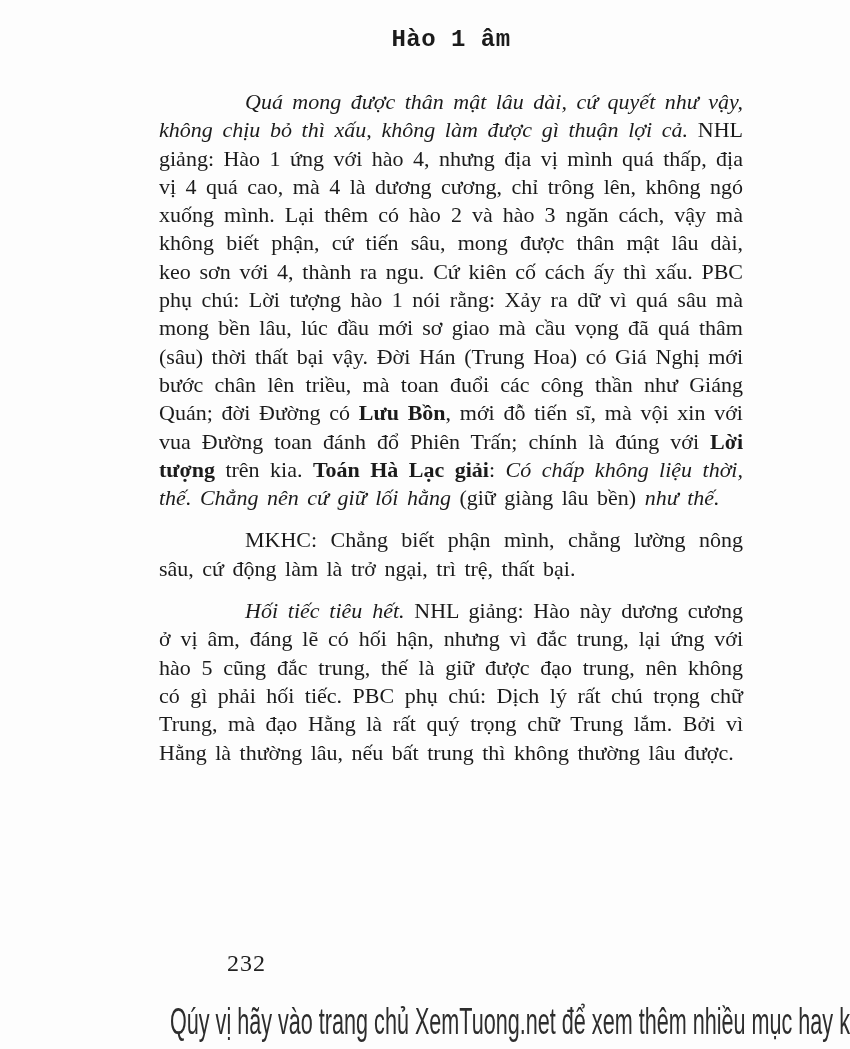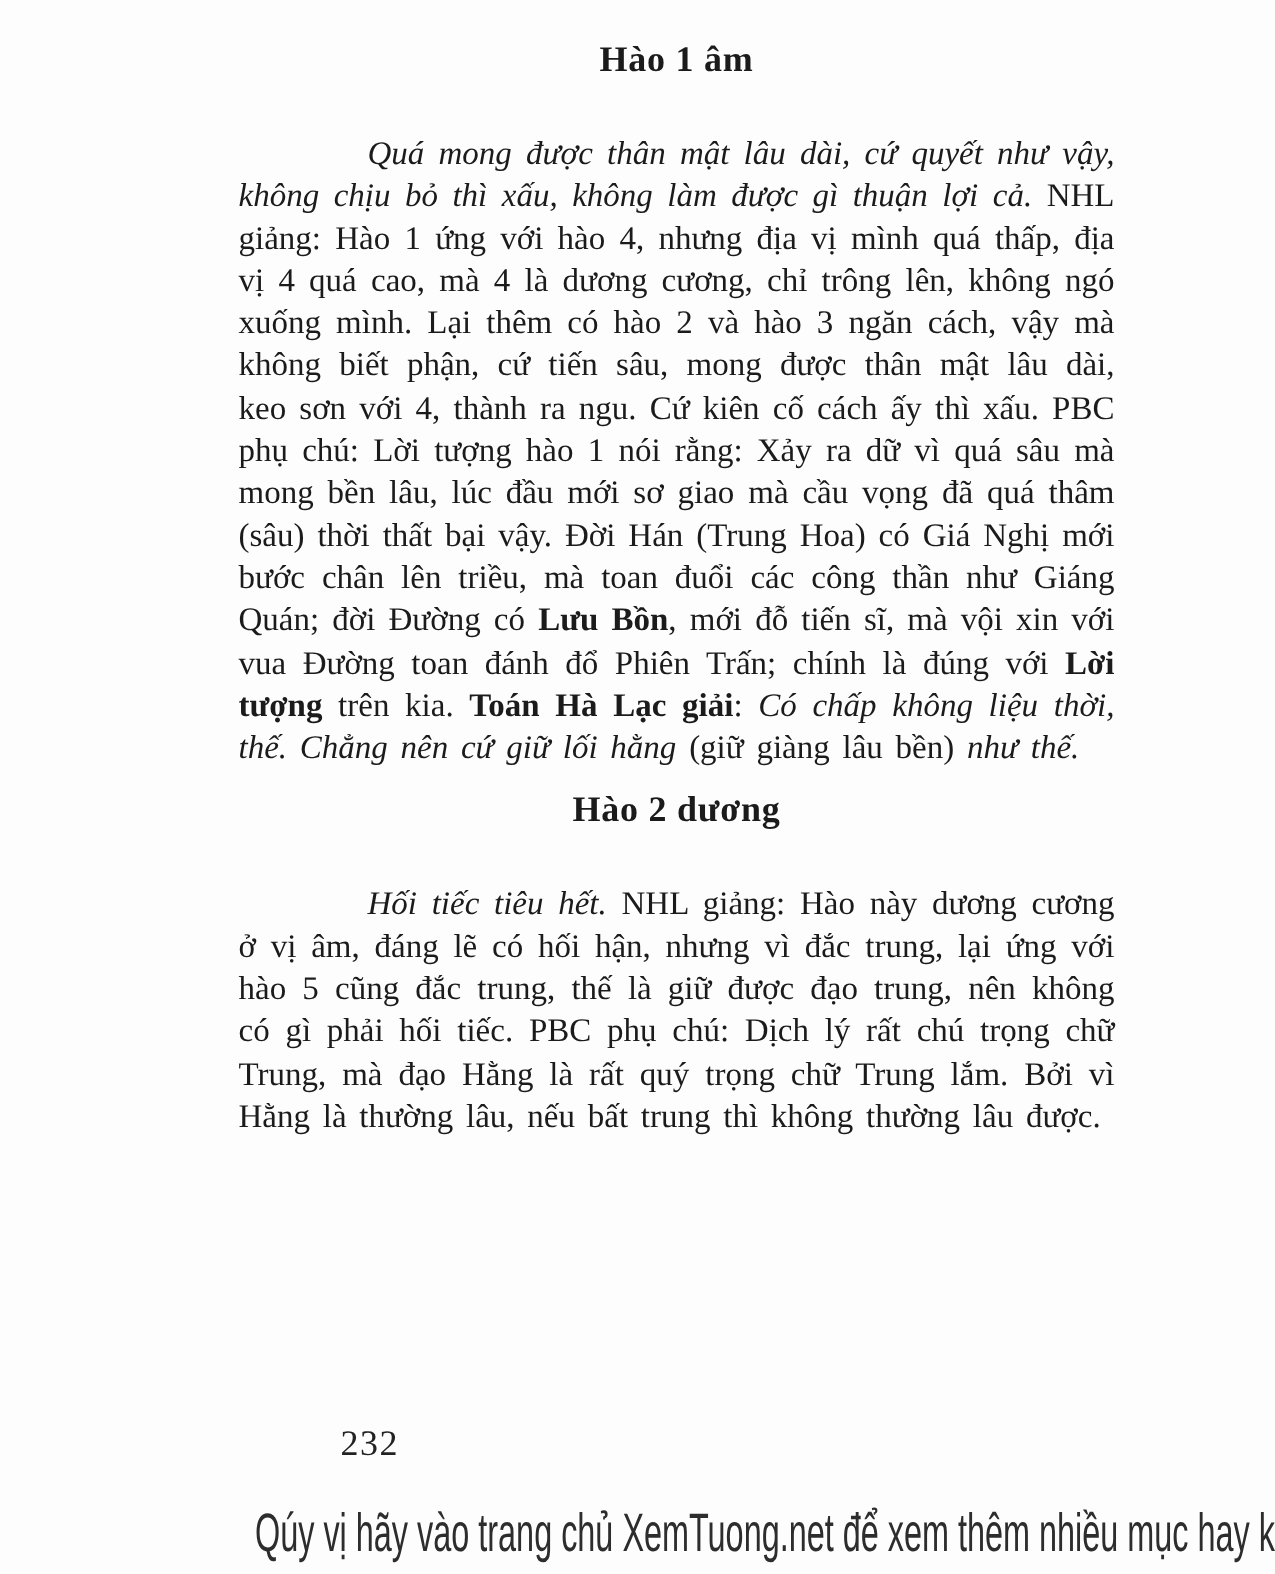--- a/index.html
+++ b/index.html
@@ -29,20 +29,21 @@
     width:612px;
     z-index:2;
   }
   .heading {
     text-align:center;
     font-weight:bold;
     font-size:24px;
     line-height:28px;
     margin:14px 0 34px 0;
     letter-spacing:0.5px;
+    font-family:Liberation Mono, monospace;
   }
   .heading:first-child { margin-top:0; }
   .para {
     margin:14px;
     font-size:22px;
     line-height:28.3px;
     text-align:justify;
     text-indent:86px;
     word-spacing:3px;
   }
@@ -75,21 +76,21 @@
 </style>
 </head>
 <body>
 
 <div class="page">
 
 
   <div class="body-text">
       <div class="heading">Hào 1 âm</div>
       <p class="para"><span class="run-italic">Quá mong được thân mật lâu dài, cứ quyết như vậy, không chịu bỏ thì xấu, không làm được gì thuận lợi cả.</span><span class="run-normal"> NHL giảng: Hào 1 ứng với hào 4, nhưng địa vị mình quá thấp, địa vị 4 quá cao, mà 4 là dương cương, chỉ trông lên, không ngó xuống mình. Lại thêm có hào 2 và hào 3 ngăn cách, vậy mà không biết phận, cứ tiến sâu, mong được thân mật lâu dài, keo sơn với 4, thành ra ngu. Cứ kiên cố cách ấy thì xấu. PBC phụ chú: Lời tượng hào 1 nói rằng: Xảy ra dữ vì quá sâu mà mong bền lâu, lúc đầu mới sơ giao mà cầu vọng đã quá thâm (sâu) thời thất bại vậy. Đời Hán (Trung Hoa) có Giá Nghị mới bước chân lên triều, mà toan đuổi các công thần như Giáng Quán; đời Đường có </span><span class="run-bold">Lưu Bồn</span><span class="run-normal">, mới đỗ tiến sĩ, mà vội xin với vua Đường toan đánh đổ Phiên Trấn; chính là đúng với </span><span class="run-bold">Lời tượng</span><span class="run-normal"> trên kia. </span><span class="run-bold">Toán Hà Lạc giải</span><span class="run-normal">: </span><span class="run-italic">Có chấp không liệu thời, thế. Chẳng nên cứ giữ lối hằng </span><span class="run-normal">(giữ giàng lâu bền) </span><span class="run-italic">như thế.</span></p>
-      <div class="heading">Hào 2 dương</div>
+      <p class="para"><span class="run-normal">MKHC: Chẳng biết phận mình, chẳng lường nông sâu, cứ động làm là trở ngại, trì trệ, thất bại.</span></p>
       <p class="para"><span class="run-italic">Hối tiếc tiêu hết.</span><span class="run-normal"> NHL giảng: Hào này dương cương ở vị âm, đáng lẽ có hối hận, nhưng vì đắc trung, lại ứng với hào 5 cũng đắc trung, thế là giữ được đạo trung, nên không có gì phải hối tiếc. PBC phụ chú: Dịch lý rất chú trọng chữ Trung, mà đạo Hằng là rất quý trọng chữ Trung lắm. Bởi vì Hằng là thường lâu, nếu bất trung thì không thường lâu được.</span></p>
     </div>
 
   <div class="page-number">232</div>
 
   <div class="footer">
     <span>Qúy vị hãy vào trang chủ XemTuong.net để xem thêm nhiều mục hay khác</span>
   </div>
 
 </div>

